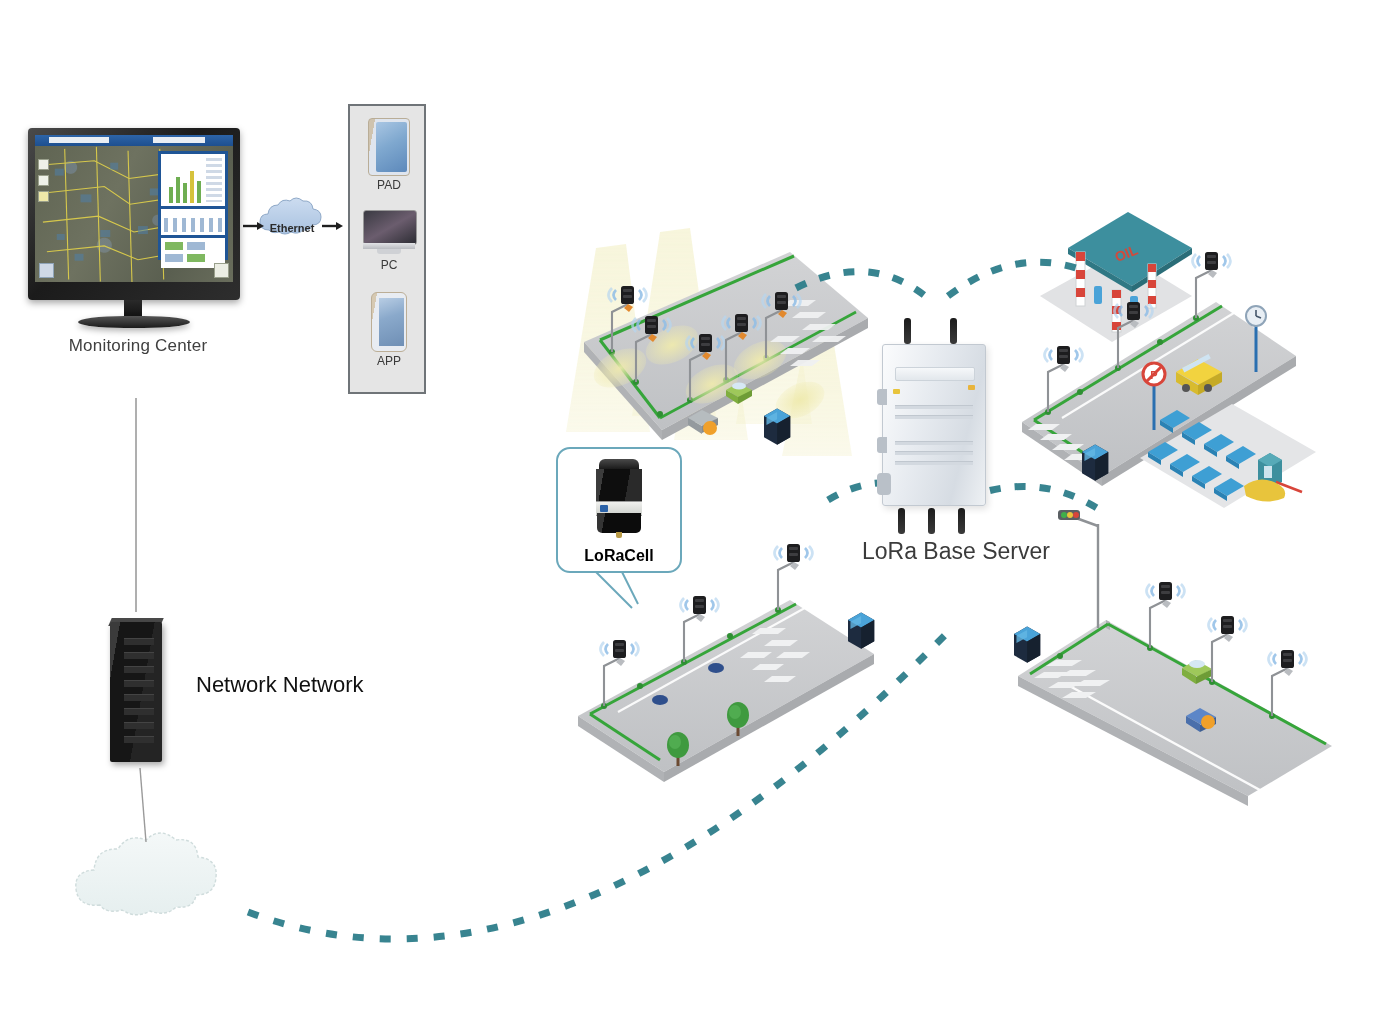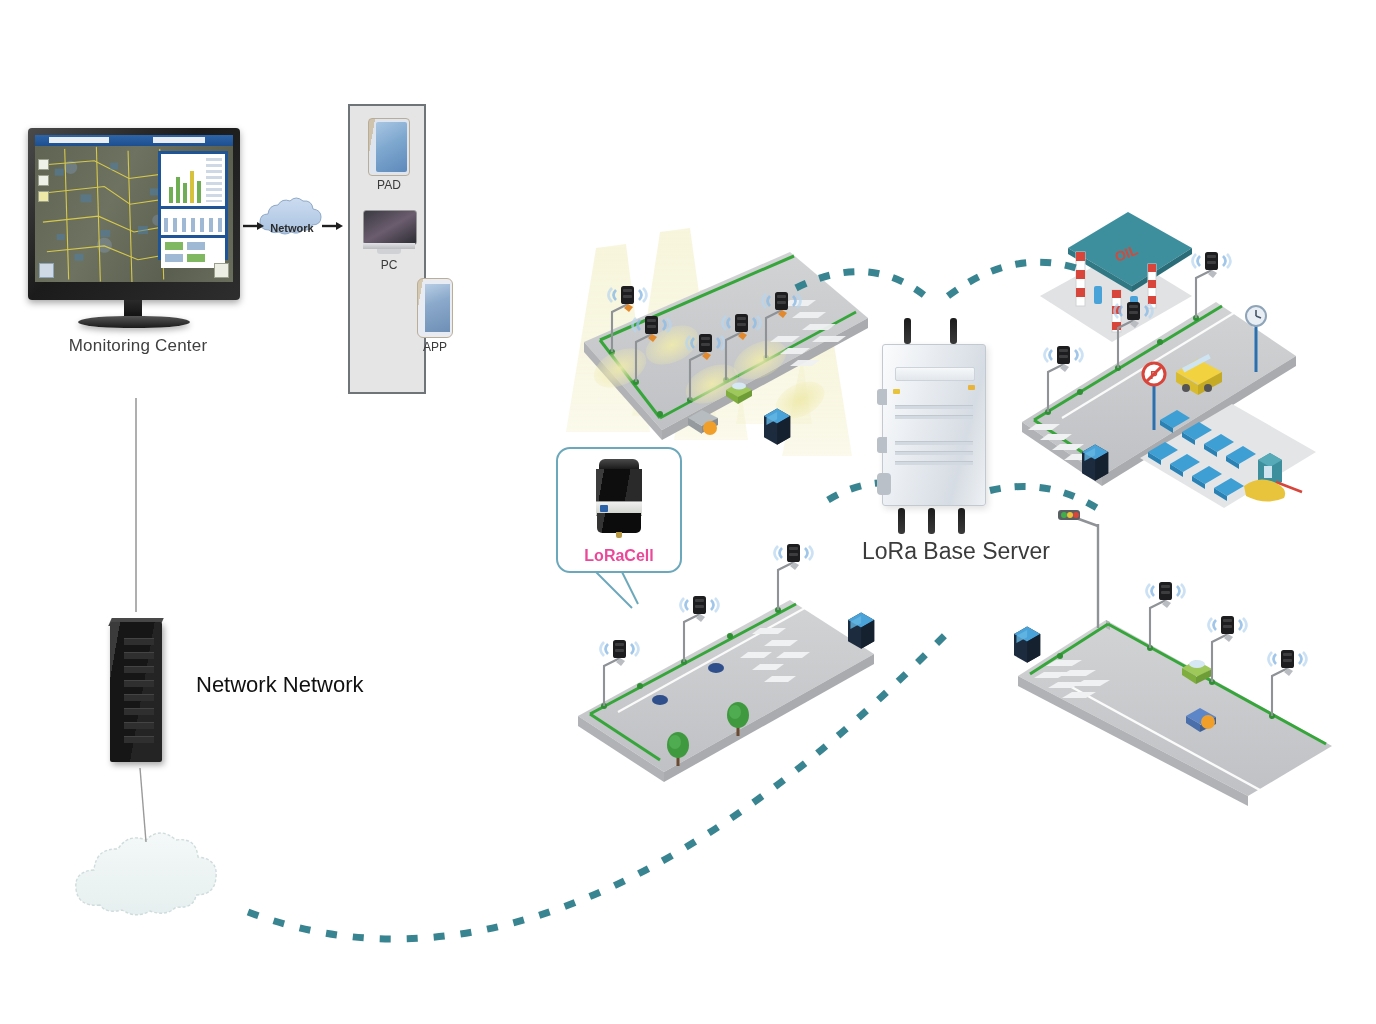--- a/index.html
+++ b/index.html
@@ -168,21 +168,21 @@
   }
 
   
   .loracell-box {
     left: 556px; top: 447px; width: 126px; height: 126px;
     border: 2px solid #6ba8bb; border-radius: 14px; background: #fff;
     box-sizing: border-box;
   }
   .loracell-label {
     position: absolute; left: 0; bottom: 6px; width: 122px; text-align: center;
-    font-size: 16px; font-weight: bold; color: #ec4899;
+    font-size: 16px; font-weight: bold; color: #000000;
   }
   .lcell-dev {
     position: absolute; left: 38px; top: 10px; width: 46px; height: 78px;
   }
   .lcell-dev .cap {
     position: absolute; left: 3px; top: 0; width: 40px; height: 12px;
     background: linear-gradient(#4a4a4a,#121212); border-radius: 6px 6px 2px 2px;
   }
   .lcell-dev .mid {
     position: absolute; left: 0; top: 10px; width: 46px; height: 34px;
@@ -676,38 +676,38 @@
         </div>
         <div style="position:absolute;left:4px;bottom:4px;width:13px;height:13px;background:#cfd9e6;border:1px solid #8fa4b8;"></div>
         <div style="position:absolute;right:4px;bottom:4px;width:13px;height:13px;background:#eceee4;border:1px solid #9aa08c;"></div>
       </div>
     </div>
     <div class="monitor-stand-neck"></div>
     <div class="monitor-stand-base"></div>
     <div class="label-monitoring">Monitoring Center</div>
   </div>
 
-  <div class="abs" style="left:260px;top:218px;width:64px;text-align:center;"><span style="font-size:11px;color:#2b2b2b;font-weight:bold;">Network</span></div>
+  <div class="abs" style="left:260px;top:218px;width:64px;text-align:center;"><span style="font-size:11px;color:#2b2b2b;font-weight:bold;">Ethernet</span></div>
 
   <div class="abs device-panel">
     <div class="dev-item" style="top:12px;">
       <div class="tablet">
           <div class="scr"></div>
         </div>
       <div class="dev-label">PAD</div>
     </div>
     <div class="dev-item" style="top:104px;">
       <div class="imac">
         <div class="panel"></div>
           <div class="chin"></div>
           <div class="foot"></div>
       </div>
       <div class="dev-label">PC</div>
     </div>
-    <div class="dev-item" style="top:172px;padding-left:46px;">
+    <div class="dev-item" style="top:186px;">
       <div class="phone">
           <div class="scr"></div>
         </div>
       <div class="dev-label">APP</div>
     </div>
   </div>
 
   <div class="abs server">
     <div class="server-top"></div>
     <div class="server-body">

